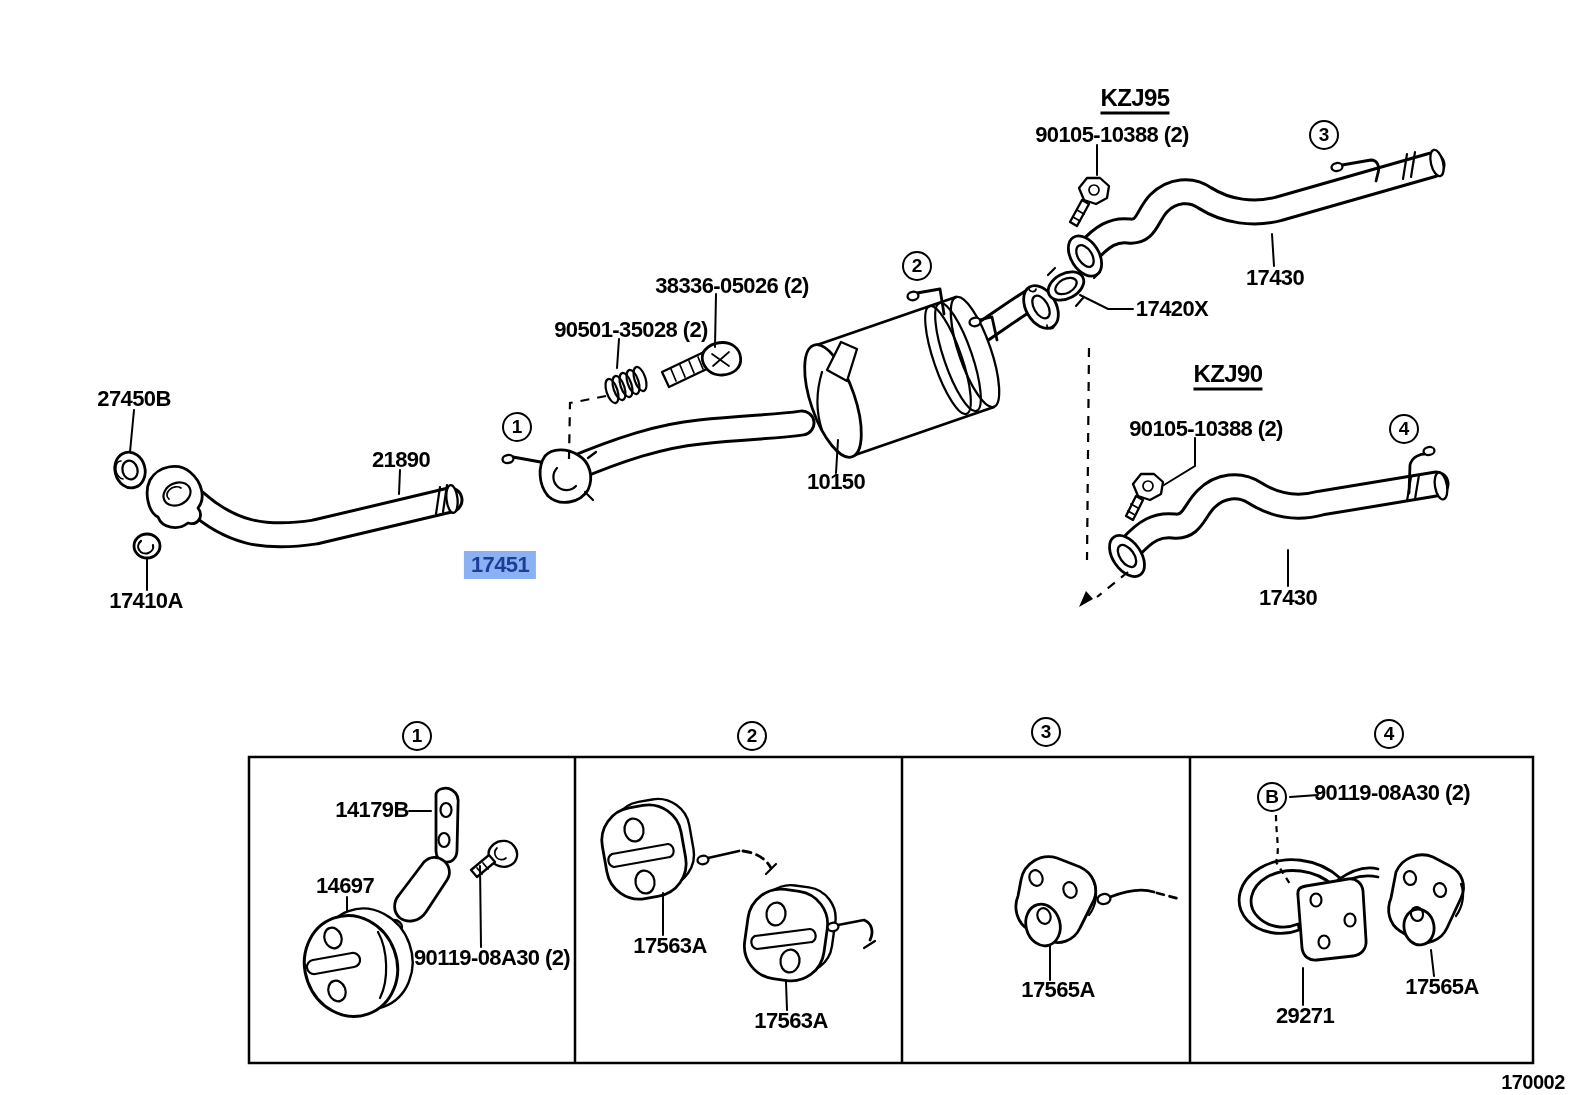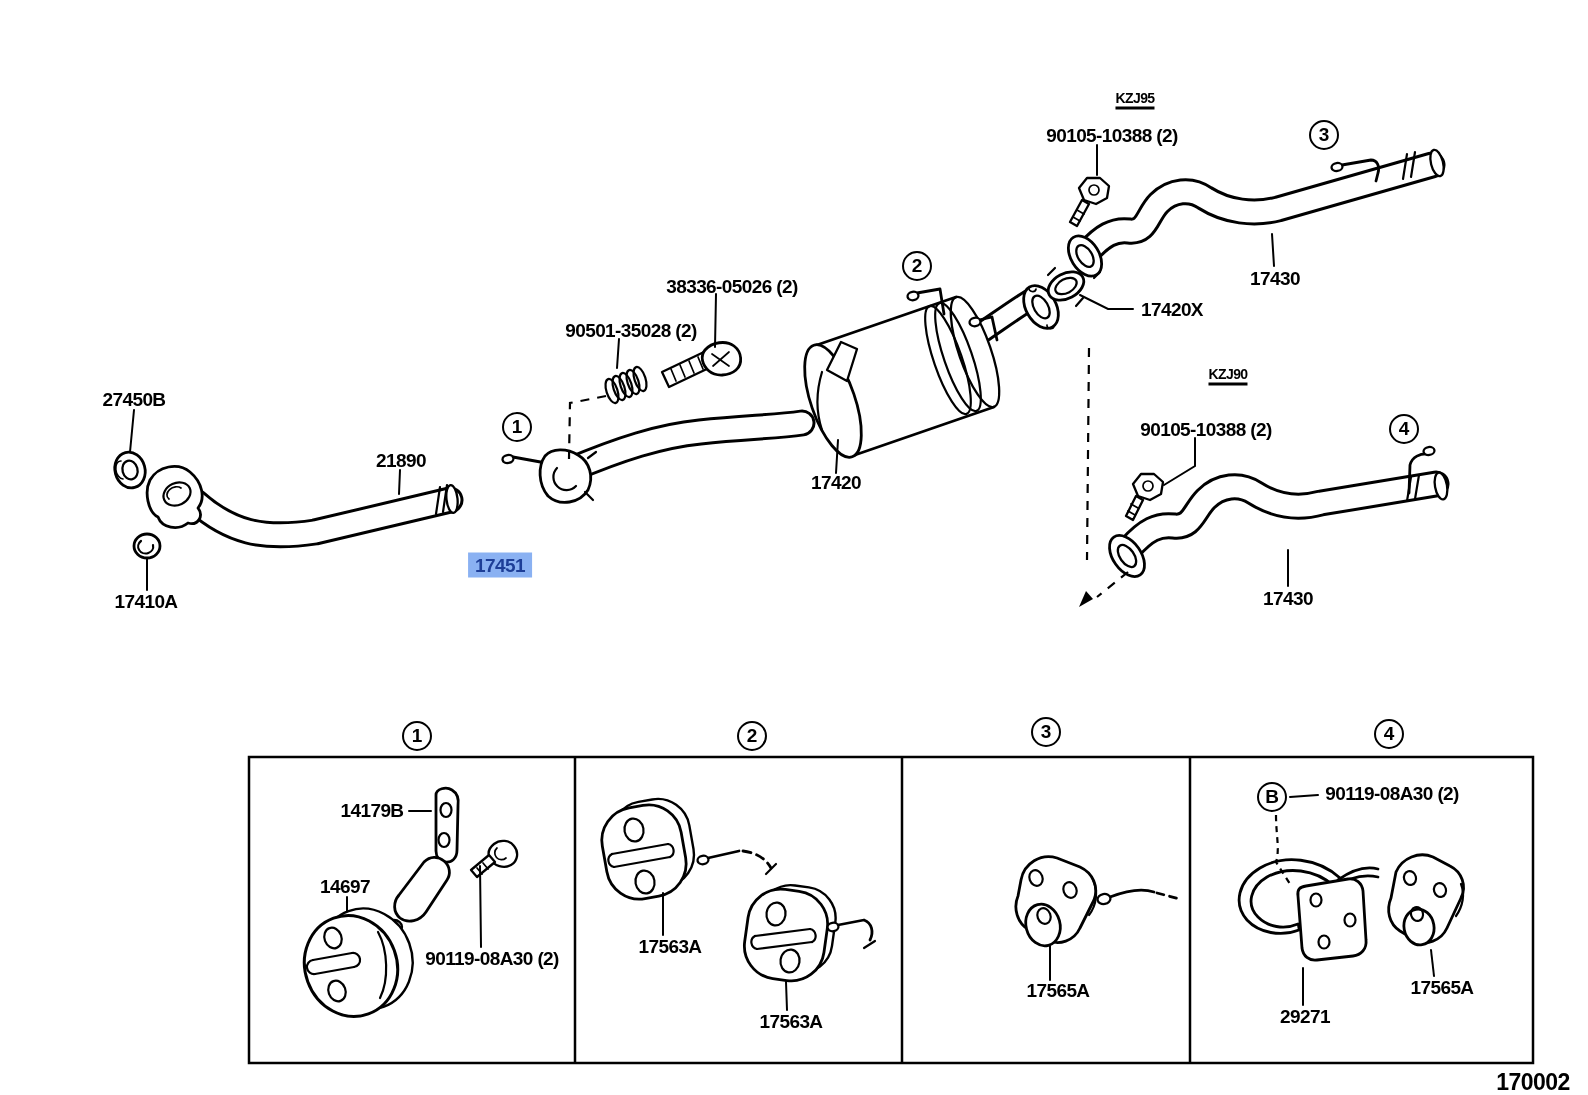--- a/index.html
+++ b/index.html
@@ -1,26 +1,26 @@
 <!DOCTYPE html>
 <html style="--hlbg: #8ab1f2; --hlfg: #1d3e97;"><head>
 <meta charset="utf-8">
 <style>
   html,body{margin:0;padding:0;background:#fff}
   .stage{position:relative;width:1588px;height:1095px;background:#fff;
          font-family:"Liberation Sans",sans-serif;overflow:hidden}
   .stage svg{position:absolute;left:0;top:0}
-  .lbl{position:absolute;transform:translate(-50%,-50%);font-weight:700;font-size:19px;
+  .lbl{position:absolute;transform:translate(-50%,-50%);font-weight:700;font-size:22px;
        letter-spacing:-0.6px;color:#000;white-space:nowrap;line-height:1}
-  .title{font-size:14px;border-bottom:3px solid #000;padding-bottom:2px}
+  .title{font-size:24px;border-bottom:3px solid #000;padding-bottom:2px}
   .hl{background:var(--hlbg,#8ab1f2);color:var(--hlfg,#1d3e97);padding:3px 7px}
   .callout{position:absolute;transform:translate(-50%,-50%);width:30px;height:30px;
            border:2.6px solid #000;border-radius:50%;background:#fff;box-sizing:border-box;
            display:flex;align-items:center;justify-content:center;font-weight:700;font-size:19px;color:#000}
-  .footer{font-size:23px;letter-spacing:-0.5px}
+  .footer{font-size:20px;letter-spacing:-0.5px}
 </style>
 </head>
 <body>
 
 <div class="stage">
 
 <svg width="1588" height="1095" viewBox="0 0 1588 1095">
   <style>
     .to{fill:none;stroke:#000;stroke-width:27;stroke-linecap:round;stroke-linejoin:round}
     .ti{fill:none;stroke:#fff;stroke-width:21;stroke-linecap:round;stroke-linejoin:round}
@@ -248,21 +248,21 @@
     <path class="ldr" d="M1434,976 L1431,950"></path>
   </g>
 </svg>
 
 <div class="lbl" style="left:134px;top:399px">27450B</div>
 <div class="lbl" style="left:401px;top:460px">21890</div>
 <div class="lbl" style="left:146px;top:601px">17410A</div>
 <div class="lbl hl" style="left:500px;top:565px">17451</div>
 <div class="lbl" style="left:631px;top:330px">90501-35028 (2)</div>
 <div class="lbl" style="left:732px;top:286px">38336-05026 (2)</div>
-<div class="lbl" style="left:836px;top:482px">17420</div>
+<div class="lbl" style="left:836px;top:482px">10150</div>
 <div class="lbl" style="left:1172px;top:309px">17420X</div>
 <div class="lbl title" style="left:1135px;top:100px">KZJ95</div>
 <div class="lbl" style="left:1112px;top:135px">90105-10388 (2)</div>
 <div class="lbl" style="left:1275px;top:278px">17430</div>
 <div class="lbl title" style="left:1228px;top:376px">KZJ90</div>
 <div class="lbl" style="left:1206px;top:429px">90105-10388 (2)</div>
 <div class="lbl" style="left:1288px;top:598px">17430</div>
 
 <div class="callout" style="left:517px;top:427px">1</div>
 <div class="callout" style="left:917px;top:266px">2</div>

